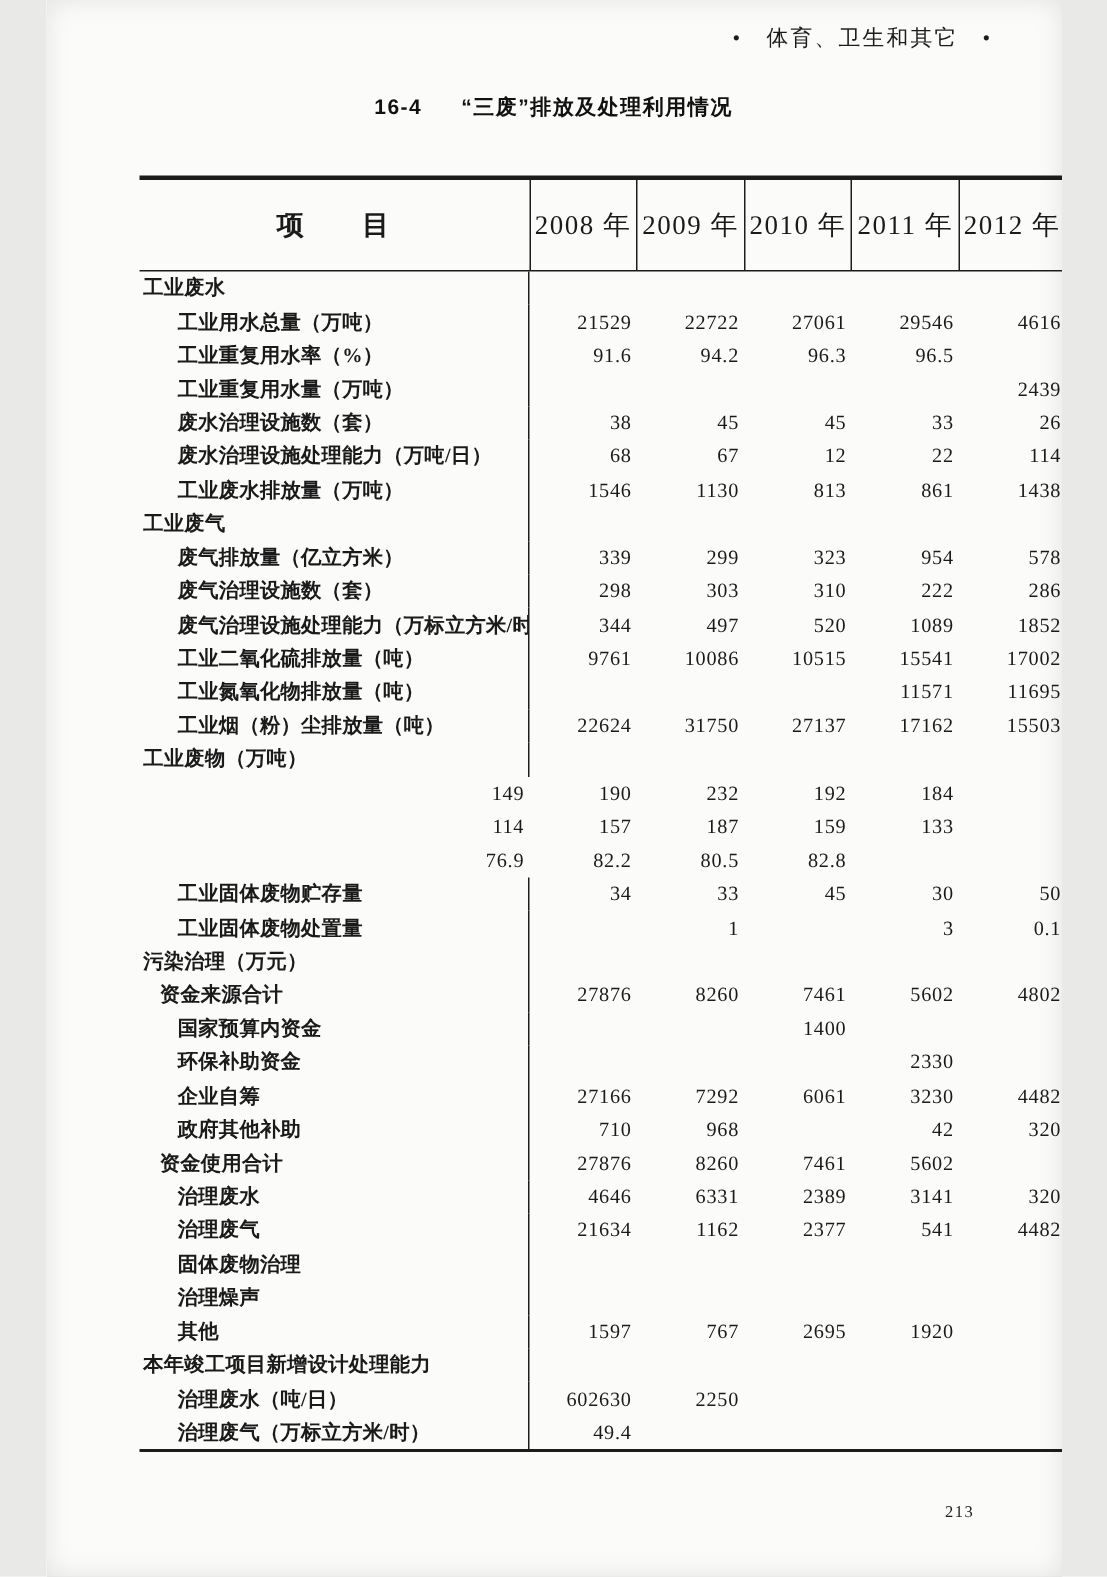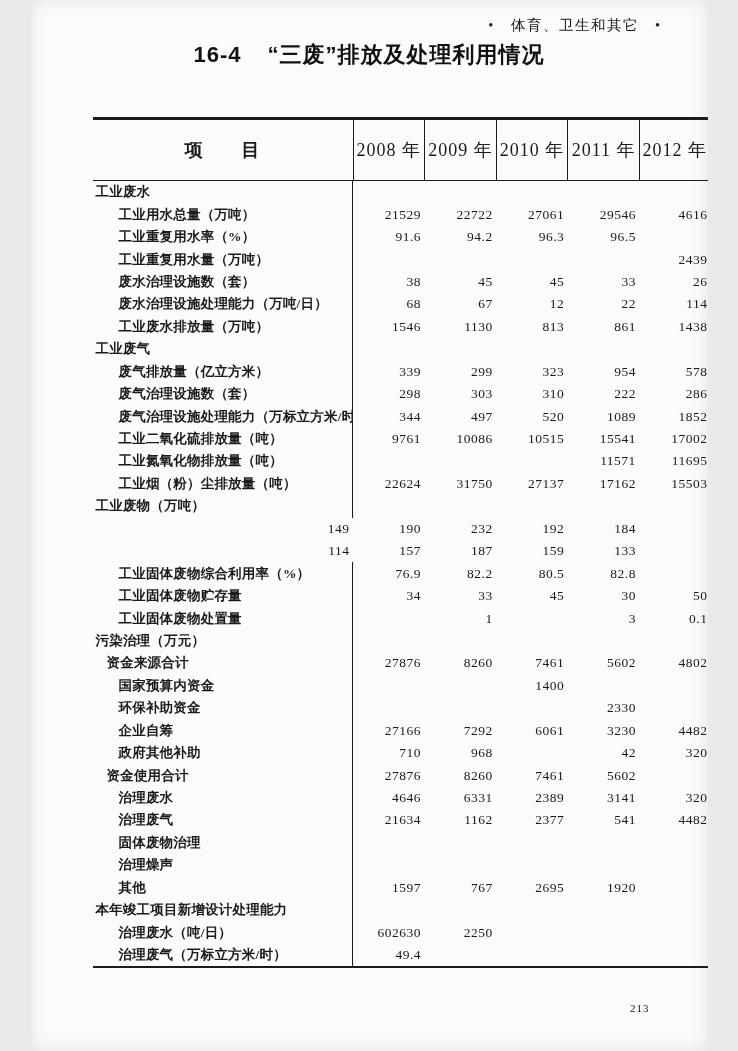--- a/index.html
+++ b/index.html
@@ -15,24 +15,24 @@
     margin:0 auto;
     background:#fbfbf9;
     box-shadow:inset 0 0 18px rgba(0,0,0,0.10);
     overflow:hidden;
   }
   .header-note{
     position:absolute;top:16px;right:46px;
     font-size:14.5px;letter-spacing:1.5px;color:#1c1c1c;
   }
   .title{
-    position:absolute;top:40px;left:0;width:100%;
+    position:absolute;top:63px;left:0;width:100%;
     text-align:center;
     font-family:"Liberation Sans", sans-serif;
-    font-weight:700;font-size:22px;letter-spacing:1px;color:#111;
+    font-weight:700;font-size:14px;letter-spacing:1px;color:#111;
   }
   .title .tnum{margin-right:26px;}
   .dtable{
     position:absolute;left:62px;top:117px;width:618px;
     border-top:3px solid #1c1c1c;
     border-bottom:2.5px solid #1c1c1c;
   }
   .thead{
     display:grid;
     grid-template-columns:260px repeat(5,71.6px);
@@ -224,21 +224,20 @@
           <div class="td num">184</div>
         </div>
         <div class="tr ind2">
           <div class="td num">114</div>
           <div class="td num">157</div>
           <div class="td num">187</div>
           <div class="td num">159</div>
           <div class="td num">133</div>
         </div>
         <div class="tr ind2">
-          <div class="td label">工业固体废物综合利用率（%）</div>
           <div class="td num">76.9</div>
           <div class="td num">82.2</div>
           <div class="td num">80.5</div>
           <div class="td num">82.8</div>
           <div class="td num"></div>
         </div>
         <div class="tr ind2">
           <div class="td label">工业固体废物贮存量</div>
           <div class="td num">34</div>
           <div class="td num">33</div>

